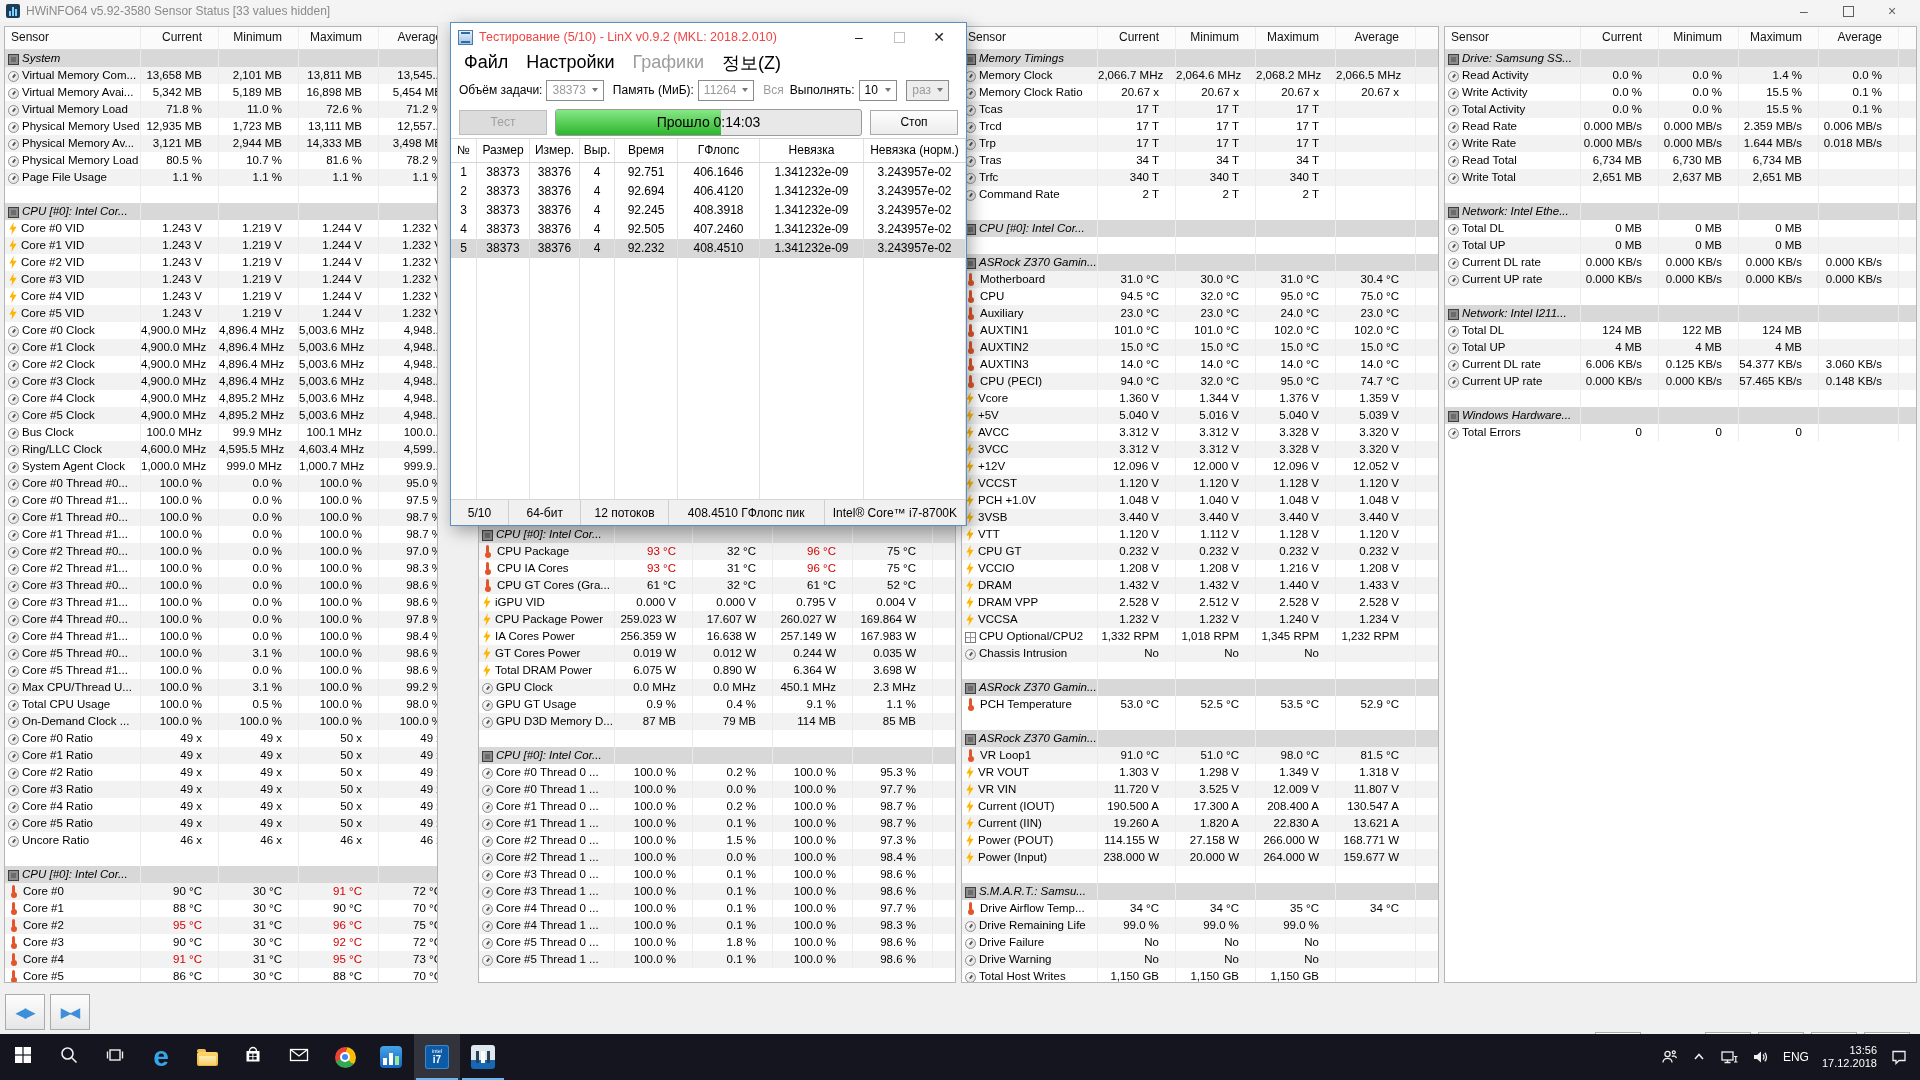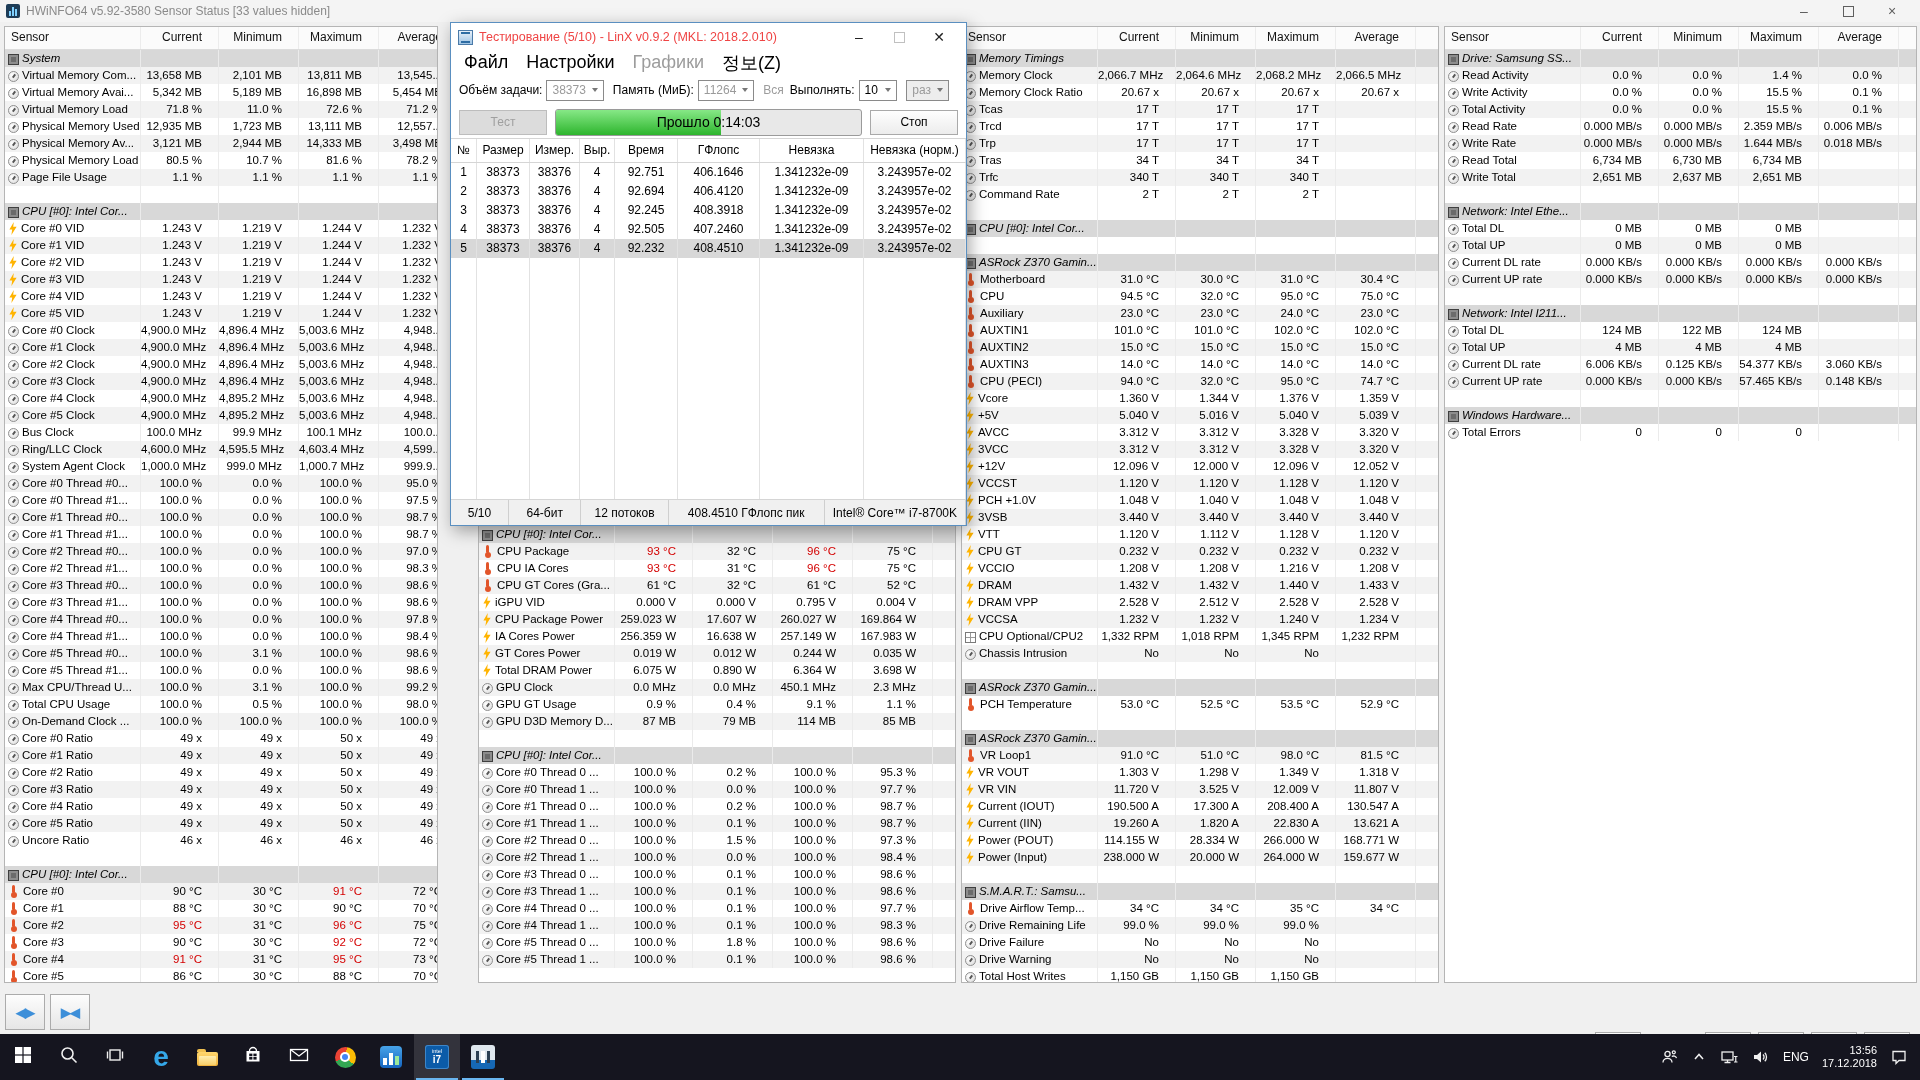--- a/index.html
+++ b/index.html
@@ -1494,21 +1494,21 @@
             <div class="cell val">22.830 A</div>
             <div class="cell val">13.621 A</div>
             <div class="cell val"></div>
           </div>
           <div class="row">
             <div class="cell lbl">
               <span class="ic ic-bolt"></span>
               <span>Power (POUT)</span>
             </div>
             <div class="cell val">114.155 W</div>
-            <div class="cell val">28.334 W</div>
+            <div class="cell val">27.158 W</div>
             <div class="cell val">266.000 W</div>
             <div class="cell val">168.771 W</div>
             <div class="cell val"></div>
           </div>
           <div class="row alt">
             <div class="cell lbl">
               <span class="ic ic-bolt"></span>
               <span>Power (Input)</span>
             </div>
             <div class="cell val">238.000 W</div>

